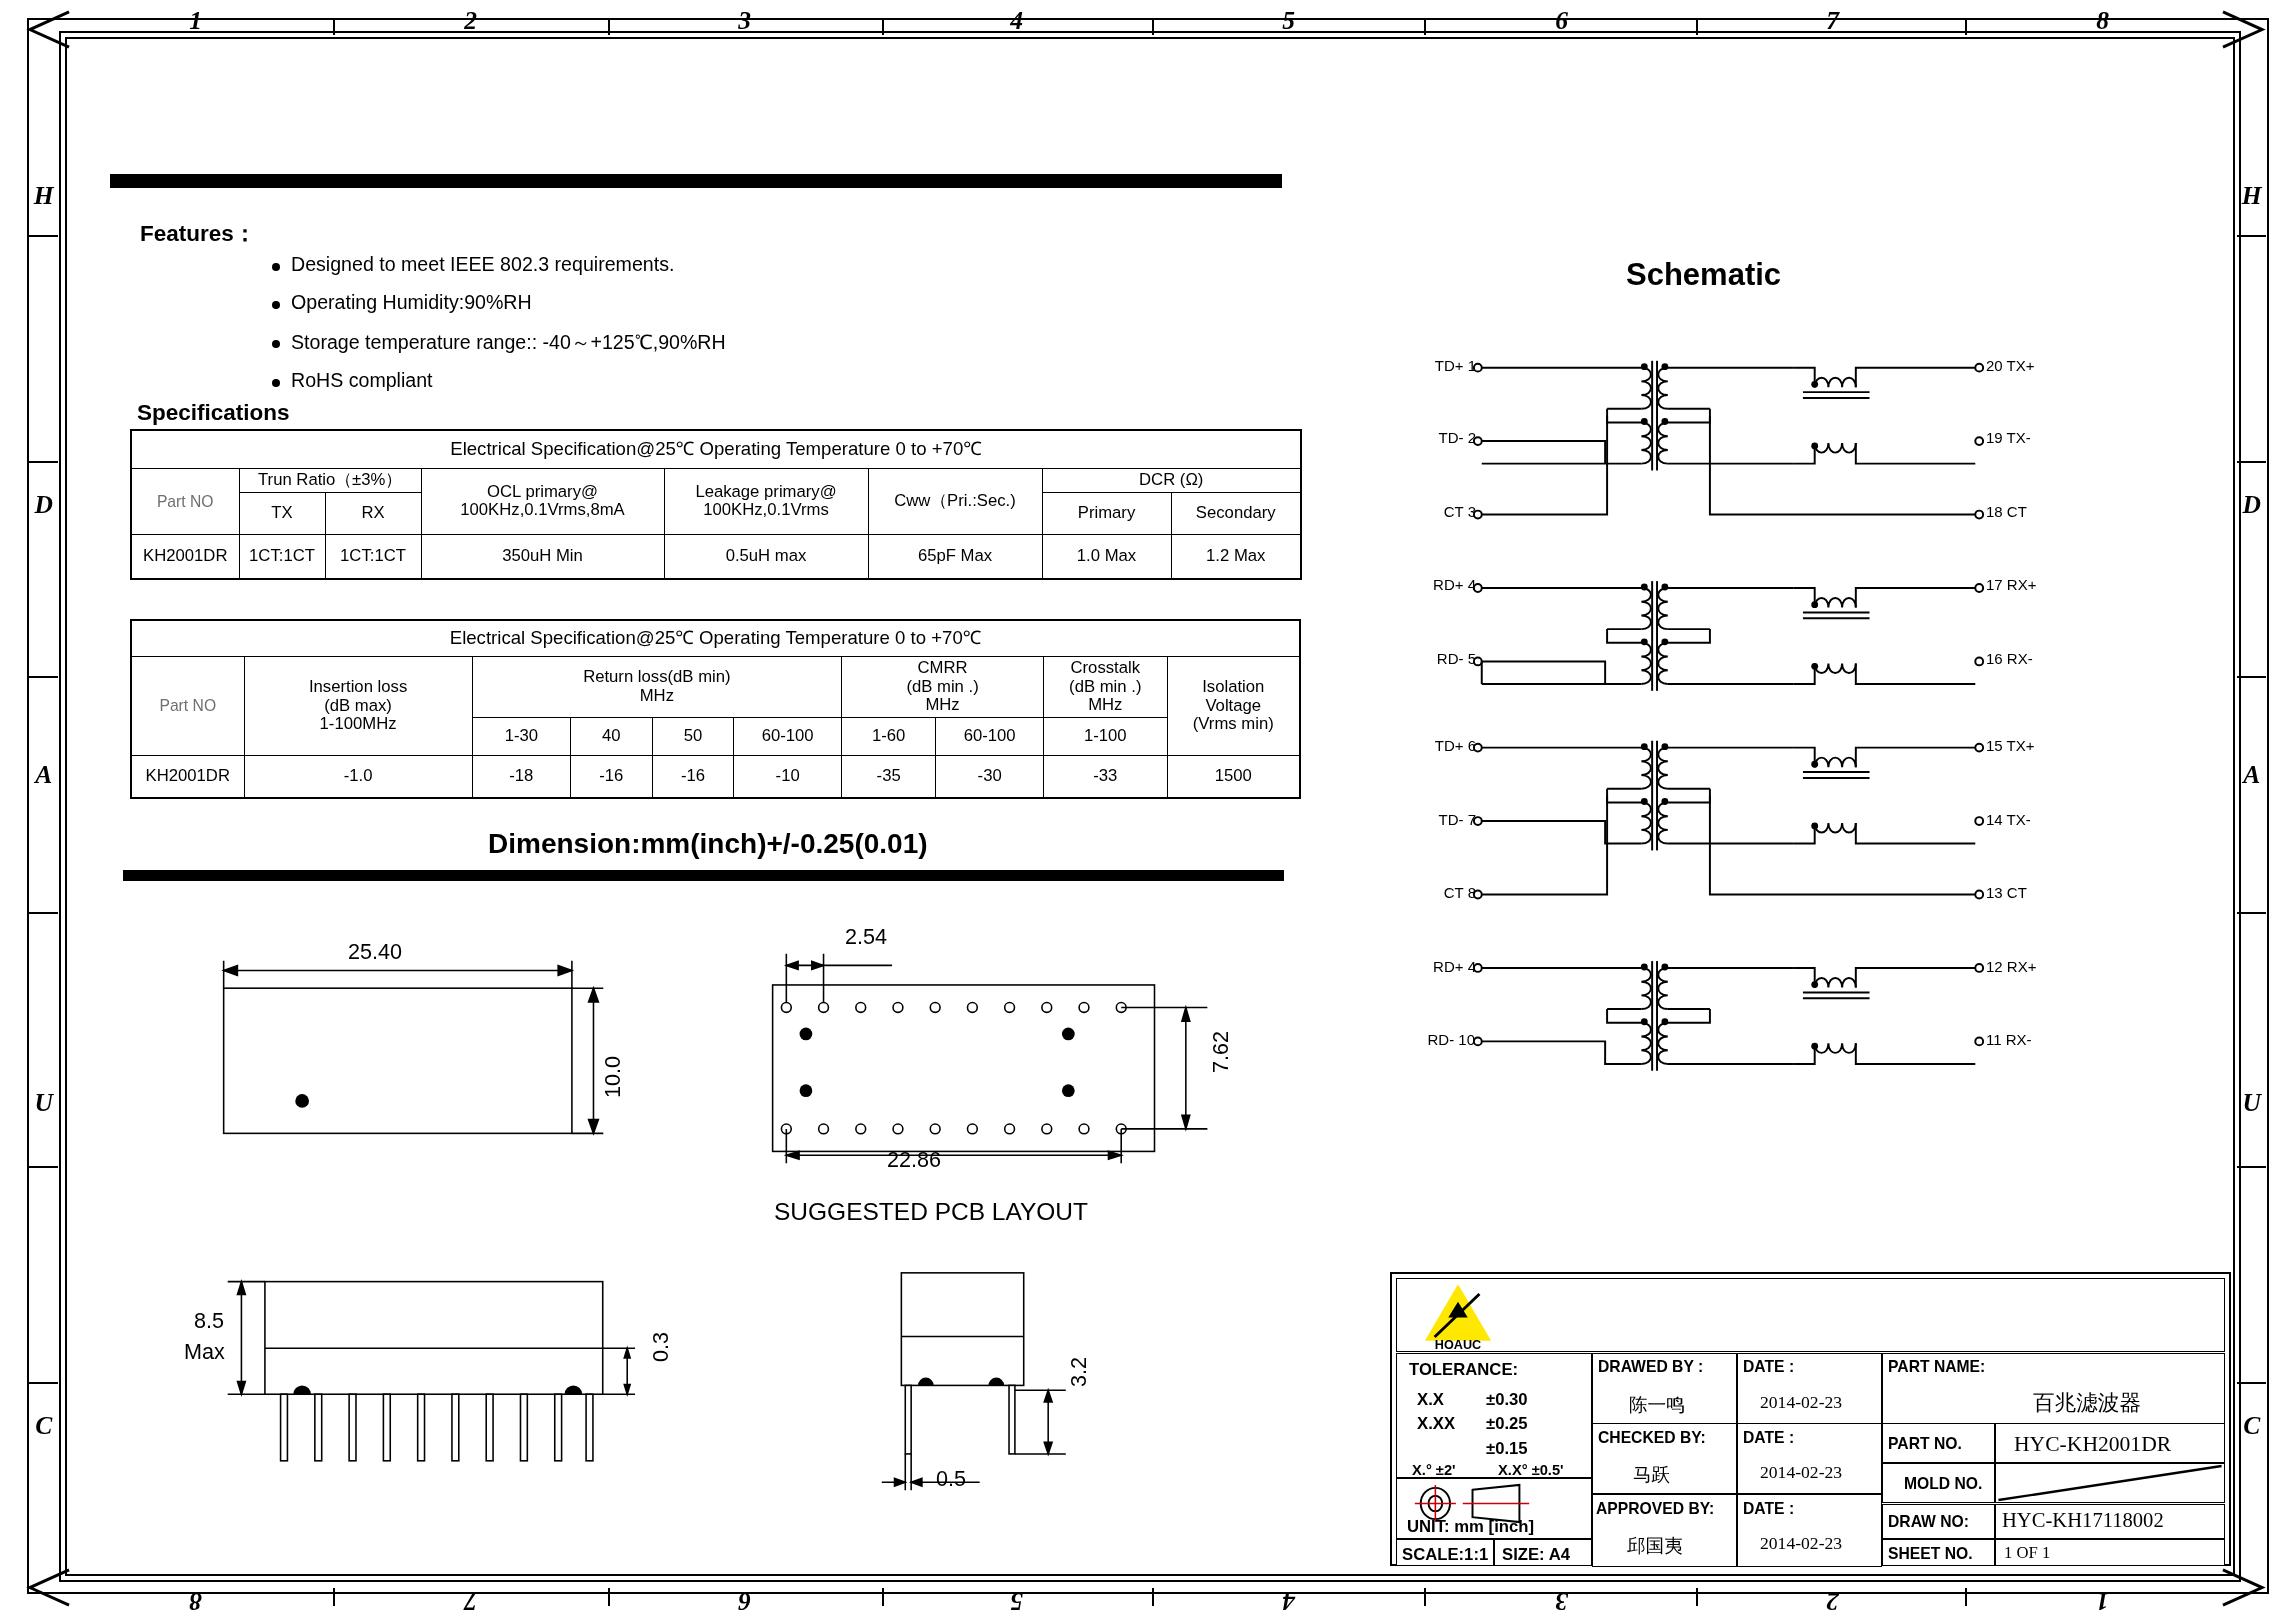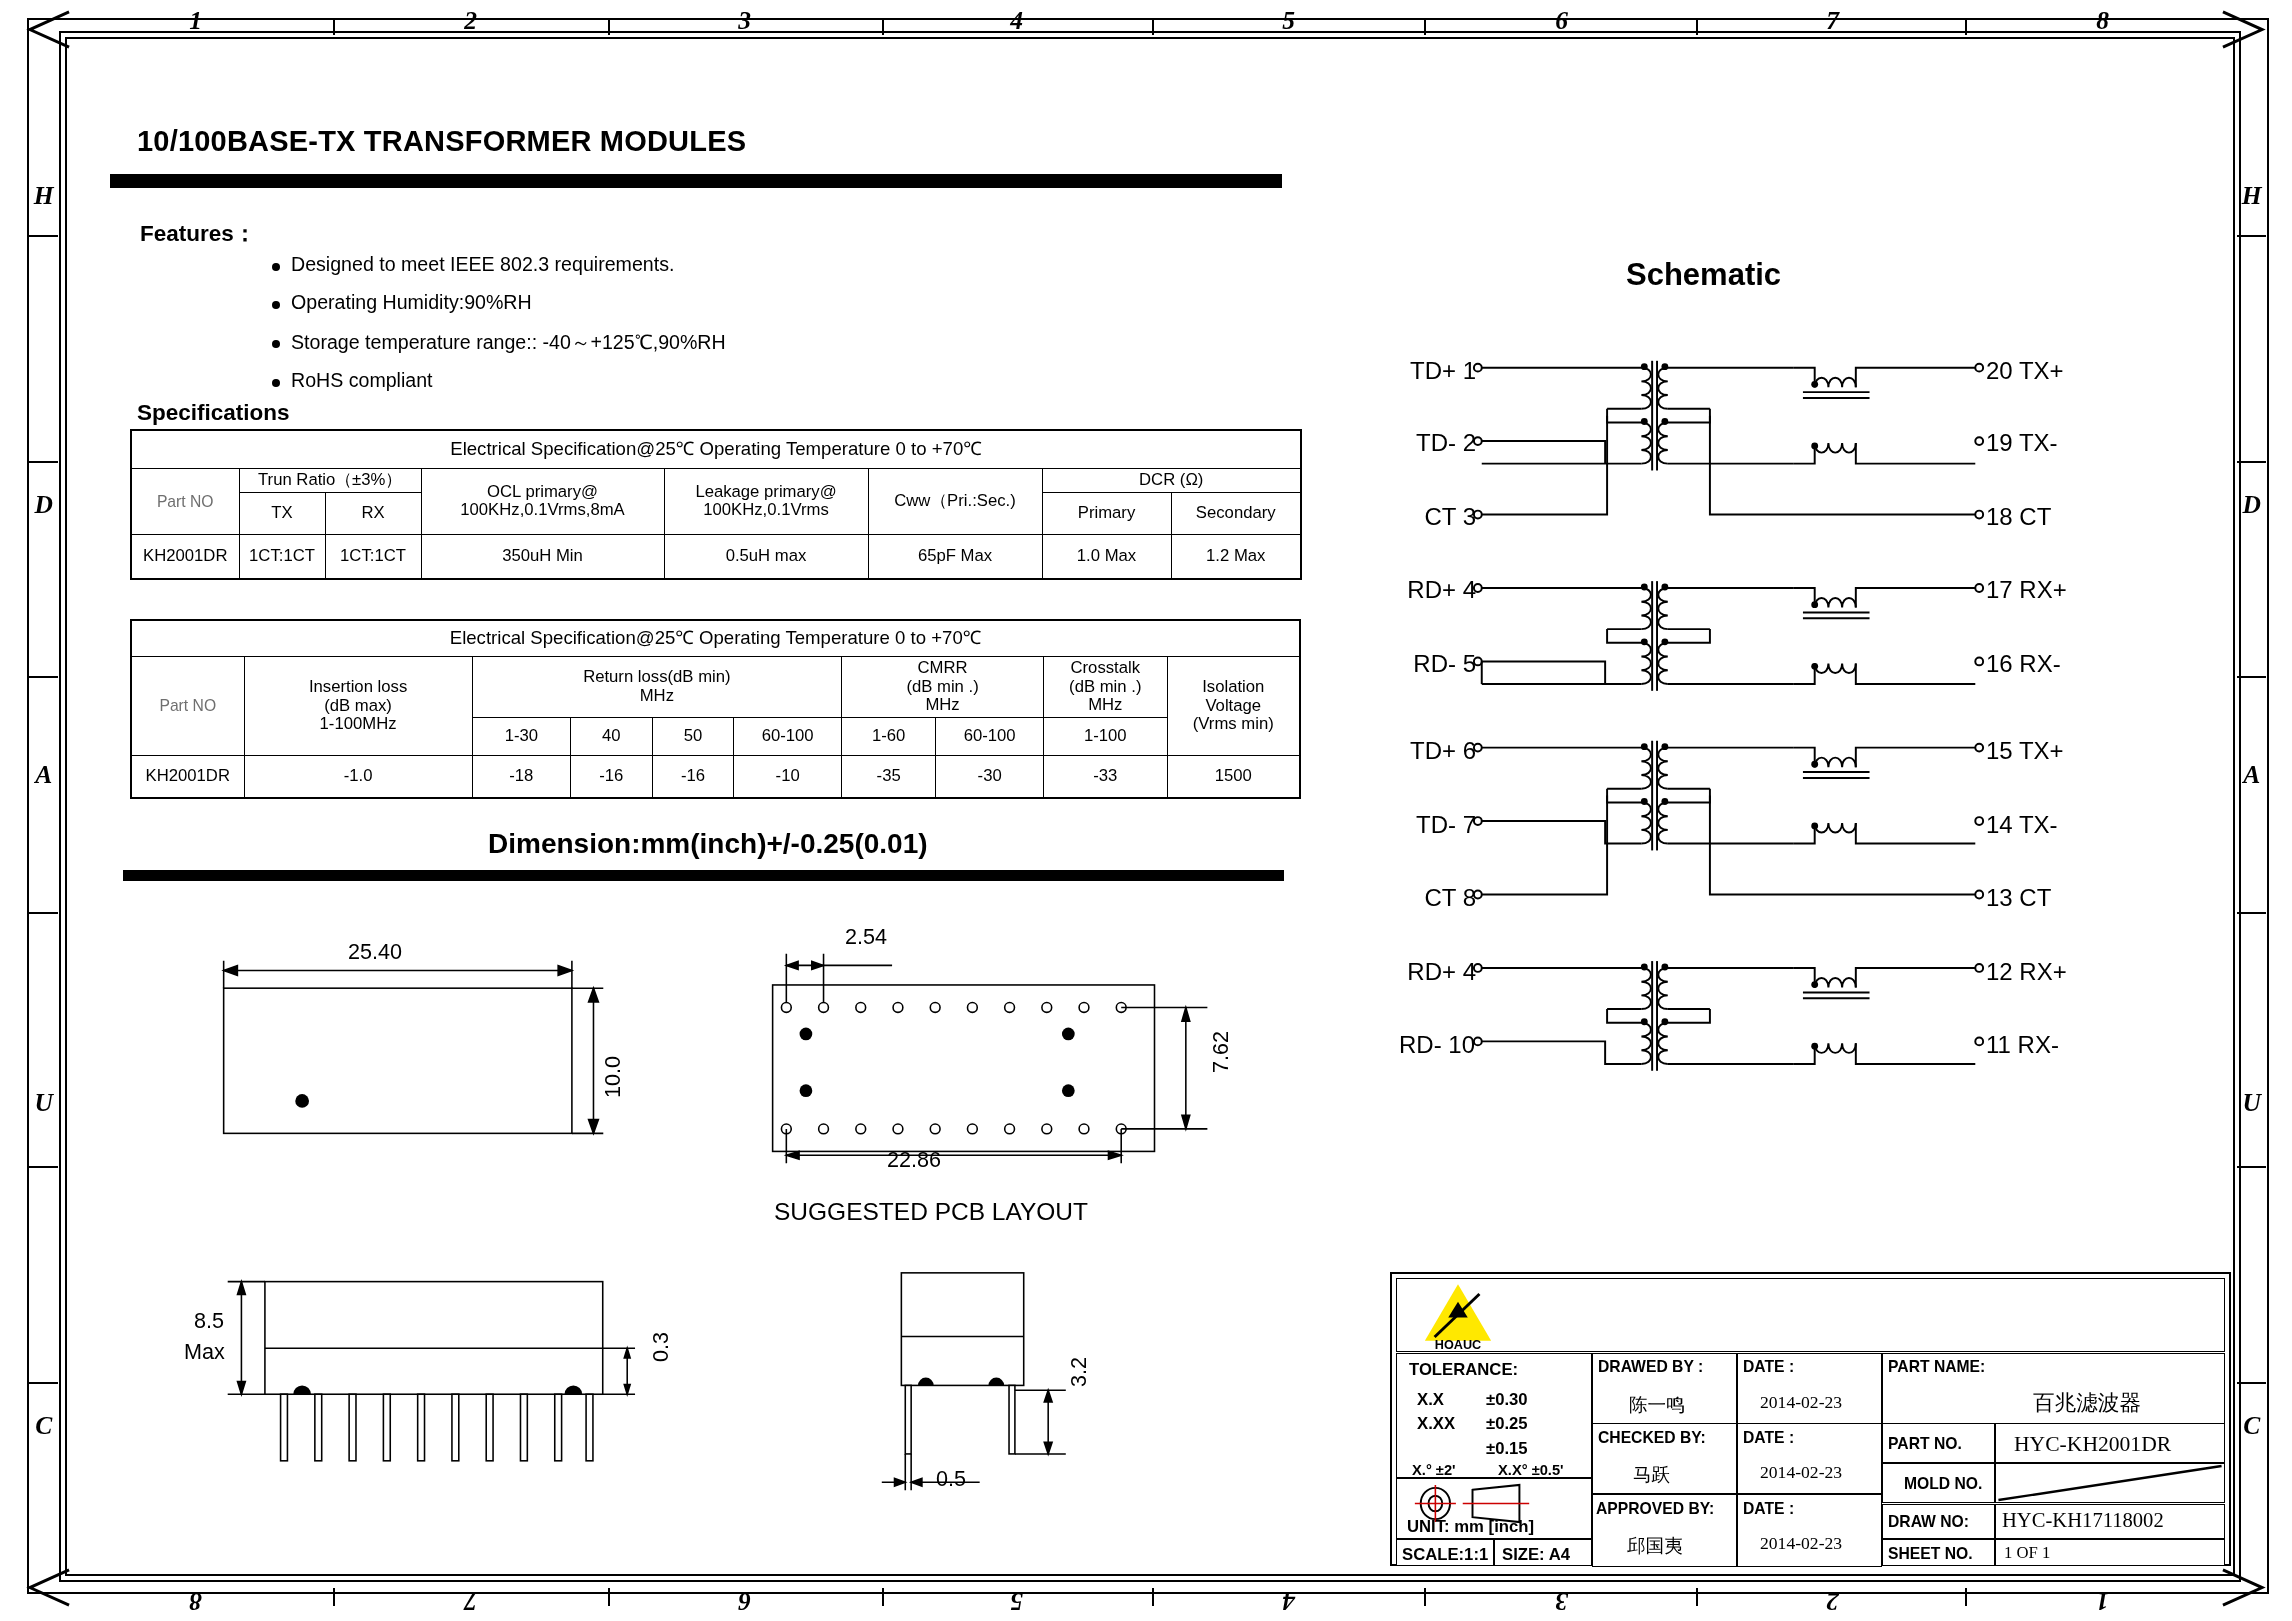--- a/index.html
+++ b/index.html
@@ -37,21 +37,21 @@
   table.spec .outer-b{border-bottom:2.9px solid #000;}
   table.spec .outer-l{border-left:2.9px solid #000;}
   table.spec .outer-r{border-right:2.9px solid #000;}
   table.spec td.partno{color:#6f6f6f;font-size:15.7px;}
   table.spec td.hdrwide{font-size:18.6px;}
 
   .dim-title{position:absolute;font-size:28px;font-weight:bold;}
 
   
   .sch-title{position:absolute;font-size:31px;font-weight:bold;}
-  .pinlabel{position:absolute;font-size:24px;white-space:nowrap;}
+  .pinlabel{position:absolute;font-size:15px;white-space:nowrap;}
   .pinlabel.left{text-align:right;}
   .pinlabel.right{text-align:left;}
 
   svg{display:block;}
   .svgwrap{position:absolute;}
 
   
   .dimtxt{position:absolute;font-size:21.6px;white-space:nowrap;}
   .dimtxt.rot{transform:rotate(-90deg);transform-origin:left top;}
   .pcbcaption{position:absolute;font-size:24.5px;font-weight:normal;white-space:nowrap;}
@@ -141,21 +141,20 @@
   <div class="zone-letter" style="left:31px;top:1088px;width:25.5px;text-align:center;">U</div>
   <div class="zone-letter" style="left:31px;top:1411px;width:25.5px;text-align:center;">C</div>
 
   <div class="zone-letter" style="left:2239px;top:181px;width:25.5px;text-align:center;">H</div>
   <div class="zone-letter" style="left:2239px;top:490px;width:25.5px;text-align:center;">D</div>
   <div class="zone-letter" style="left:2239px;top:760px;width:25.5px;text-align:center;">A</div>
   <div class="zone-letter" style="left:2239px;top:1088px;width:25.5px;text-align:center;">U</div>
   <div class="zone-letter" style="left:2239px;top:1411px;width:25.5px;text-align:center;">C</div>
 
 
-  <h1 class="doctitle" style="left:137px;top:125px;">10/100BASE-TX TRANSFORMER MODULES</h1>
   <div class="rule-thick" style="left:110px;top:174px;width:1172px;height:13.7px;"></div>
 
   <div class="feat-title" style="left:140px;top:218px;">Features：</div>
 
   <div class="feat-bullet" style="left:272px;top:263px;"></div>
   <div class="feat-item" style="left:291px;top:253px;">Designed to meet IEEE 802.3 requirements.</div>
 
   <div class="feat-bullet" style="left:272px;top:301px;"></div>
   <div class="feat-item" style="left:291px;top:291px;">Operating Humidity:90%RH</div>
 

